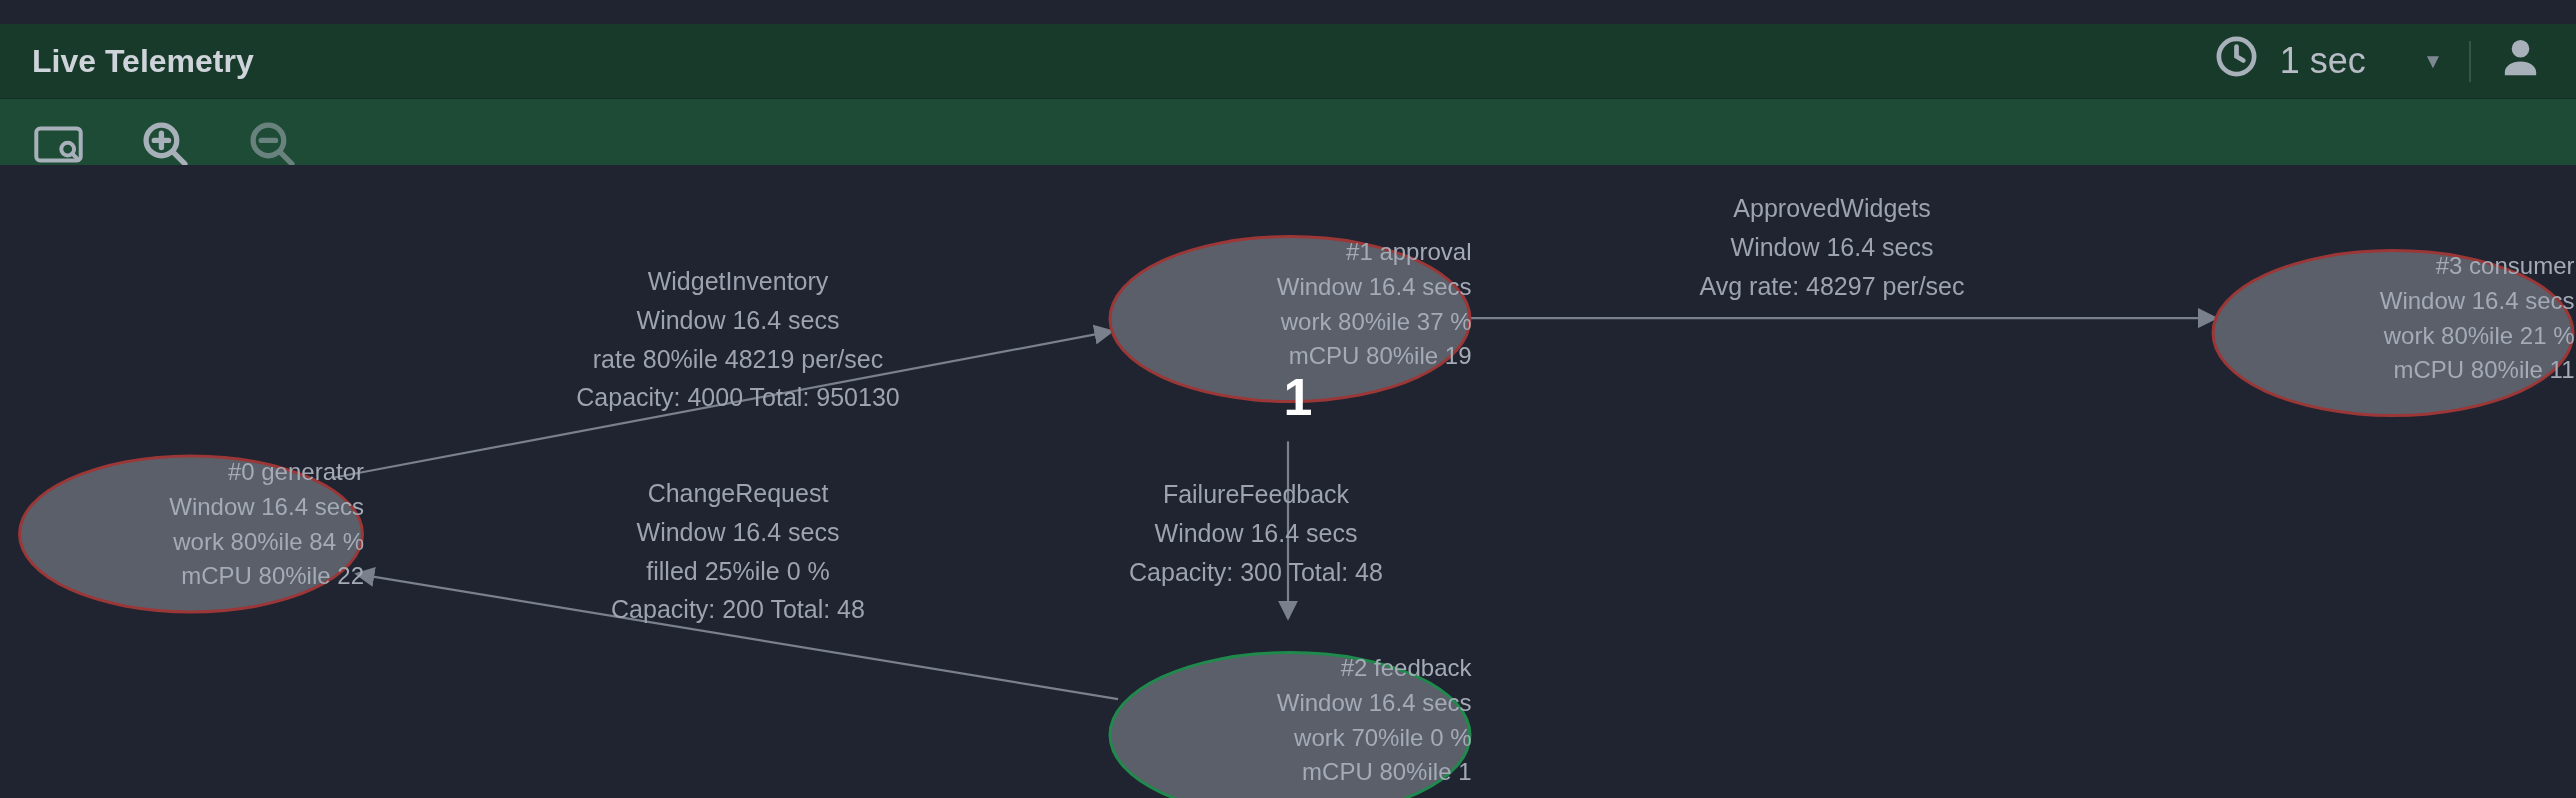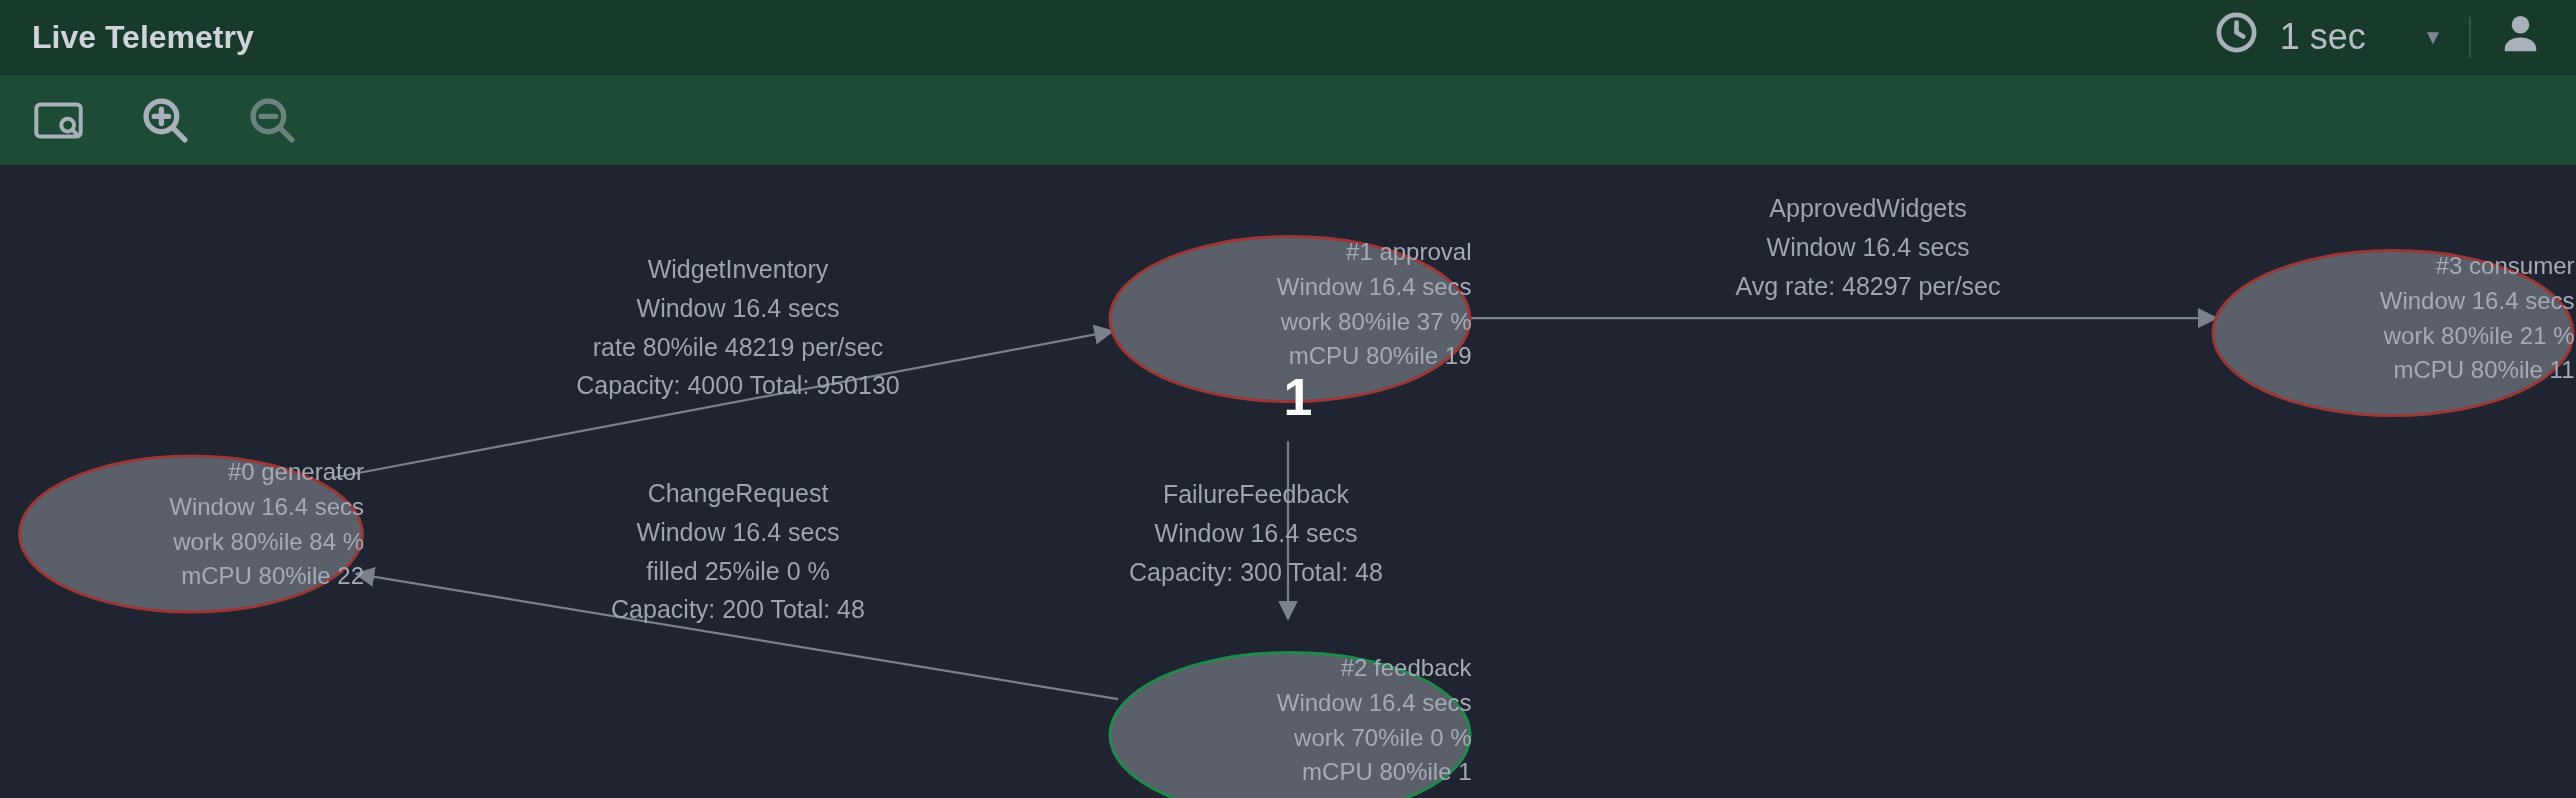--- a/index.html
+++ b/index.html
@@ -17,20 +17,21 @@
   
   .topbar {
     display: flex;
     align-items: center;
     height: 75px;
     padding: 0 32px;
     background: #173a2b;
     border-bottom: 1.9px solid #112e22;
     font-size: 32px;
     color: #cfd3da;
+    margin-top: 24px;
   }
   .topbar .title {
     font-weight: 700;
     flex: 0 0 auto;
   }
   .topbar .spacer { flex: 1; }
   .topbar .interval-group {
     display: flex;
     align-items: center;
     gap: 20px;
@@ -174,41 +175,41 @@
 
     <line x1="355" y1="335" x2="1190" y2="178" stroke="#7a808c" stroke-width="2.4" marker-end="url(#arr)"></line>
 
     <line x1="1196" y1="572" x2="380" y2="438" stroke="#7a808c" stroke-width="2.4" marker-end="url(#arr)"></line>
 
     <line x1="1378" y1="296" x2="1378" y2="486" stroke="#7a808c" stroke-width="2.4" marker-end="url(#arr)"></line>
 
     <line x1="1570" y1="164" x2="2372" y2="164" stroke="#7a808c" stroke-width="2.4" marker-end="url(#arr)"></line>
   </svg>
 
-  <div class="edge-label" style="top:162px; left:738px;">
+  <div class="edge-label" style="top:174px; left:738px;">
     <span>WidgetInventory</span><br>
     <span>Window 16.4 secs</span><br>
     <span>rate 80%ile 48219 per/sec</span><br>
     <span>Capacity: 4000 Total: 950130</span>
   </div>
 
   <div class="edge-label" style="top:386px; left:738px;">
     <span>ChangeRequest</span><br>
     <span>Window 16.4 secs</span><br>
     <span>filled 25%ile 0 %</span><br>
     <span>Capacity: 200 Total: 48</span>
   </div>
 
   <div class="edge-label" style="top:368px; left:1256px;">
     <span>FailureFeedback</span><br>
     <span>Window 16.4 secs</span><br>
     <span>Capacity: 300 Total: 48</span>
   </div>
 
-  <div class="edge-label" style="top:82px; left:1832px;margin-left:36px;">
+  <div class="edge-label" style="top:82px; left:1832px;">
     <span>ApprovedWidgets</span><br>
     <span>Window 16.4 secs</span><br>
     <span>Avg rate: 48297 per/sec</span><br>
   </div>
 
   <div class="node node-red" style="top:369px; left:191px; width:346px; height:159px;">
     <div class="ellipse"></div>
     <span>#0 generator</span><br>
     <span>Window 16.4 secs</span><br>
     <span>work 80%ile 84 %</span><br>

